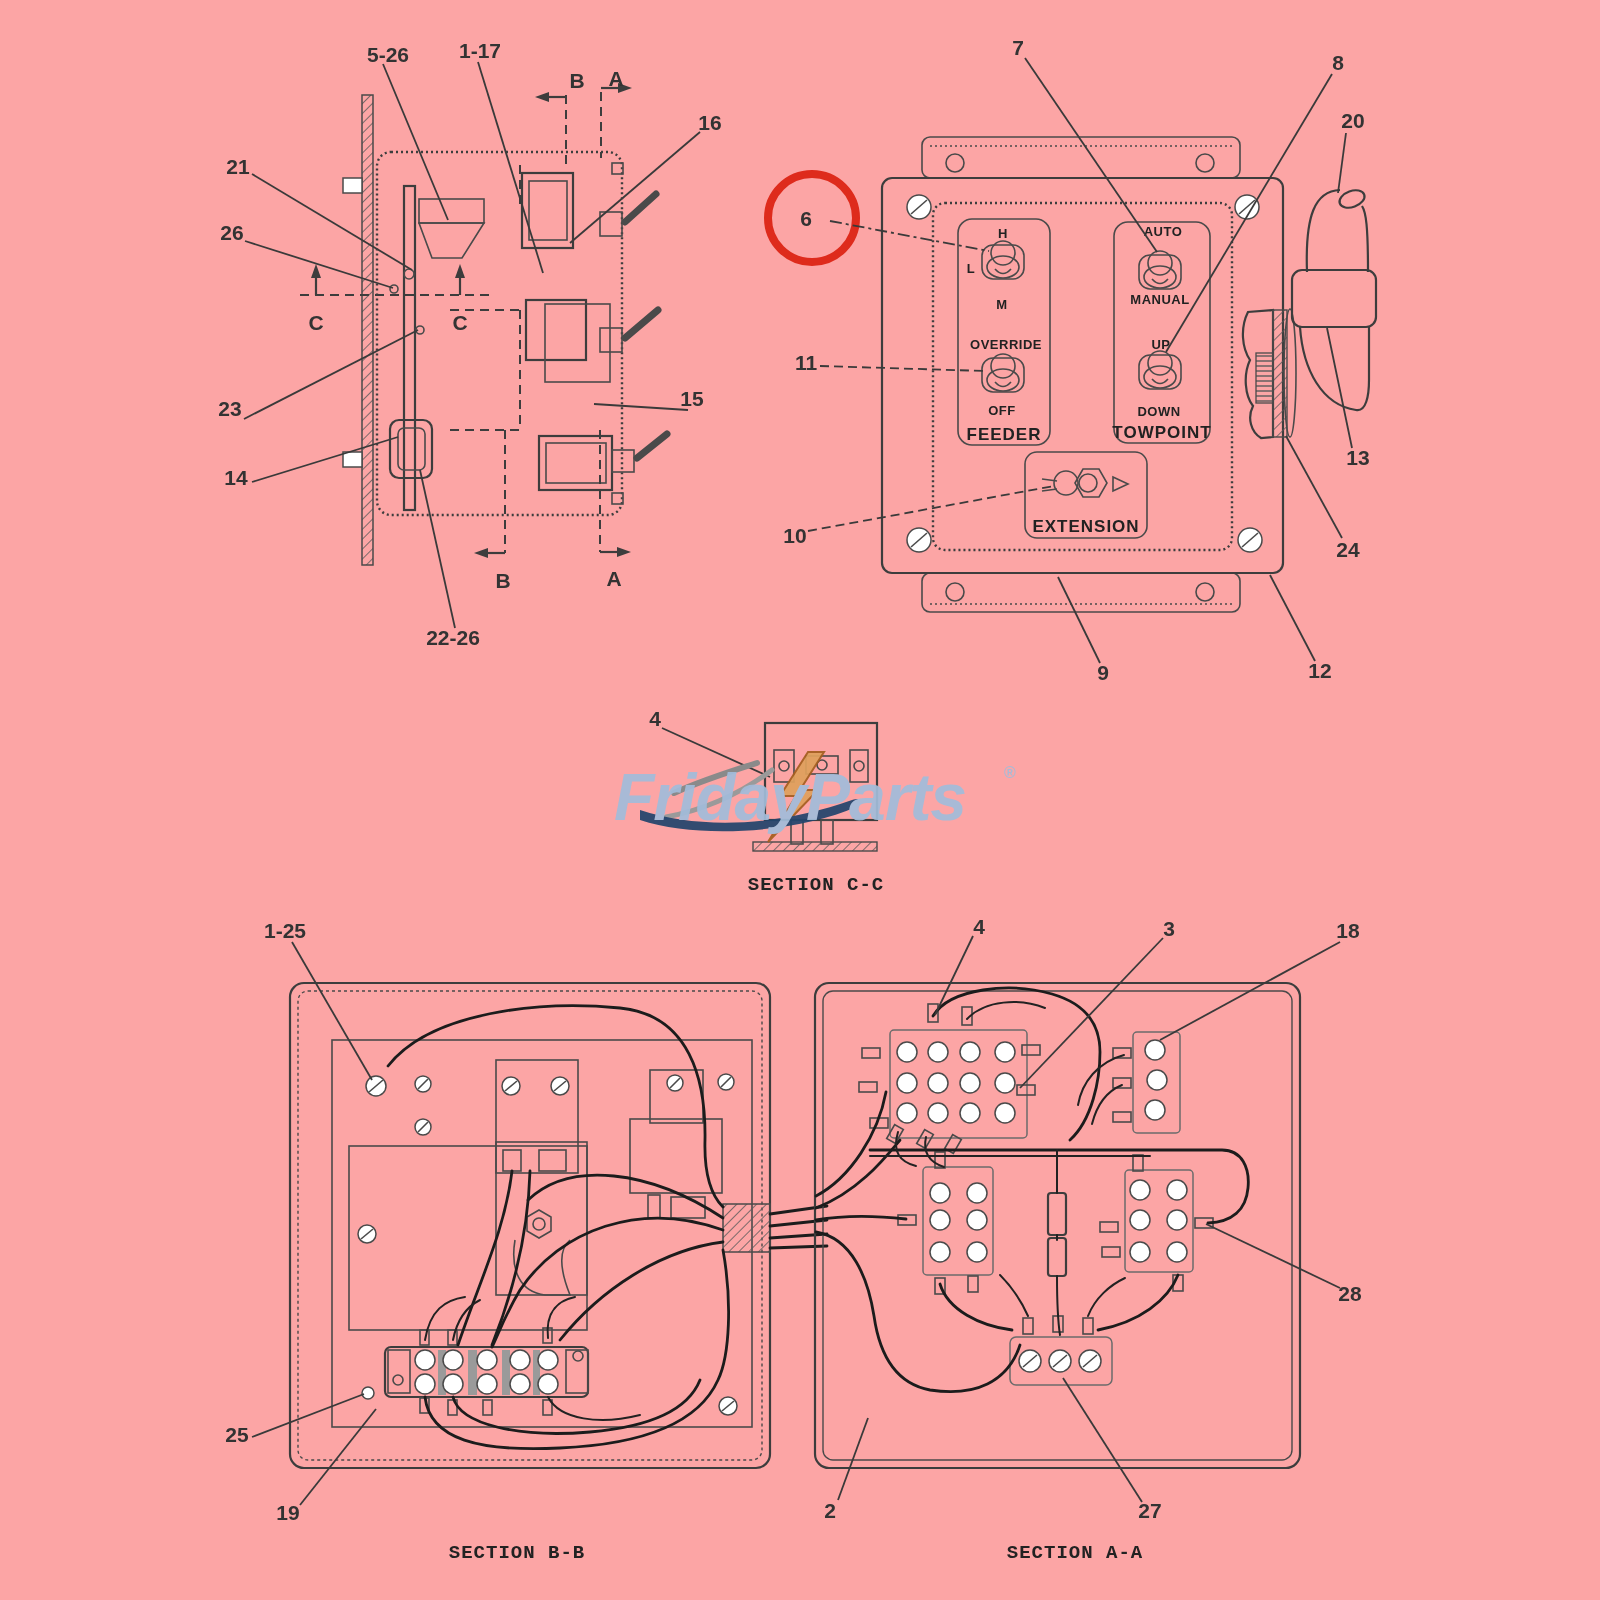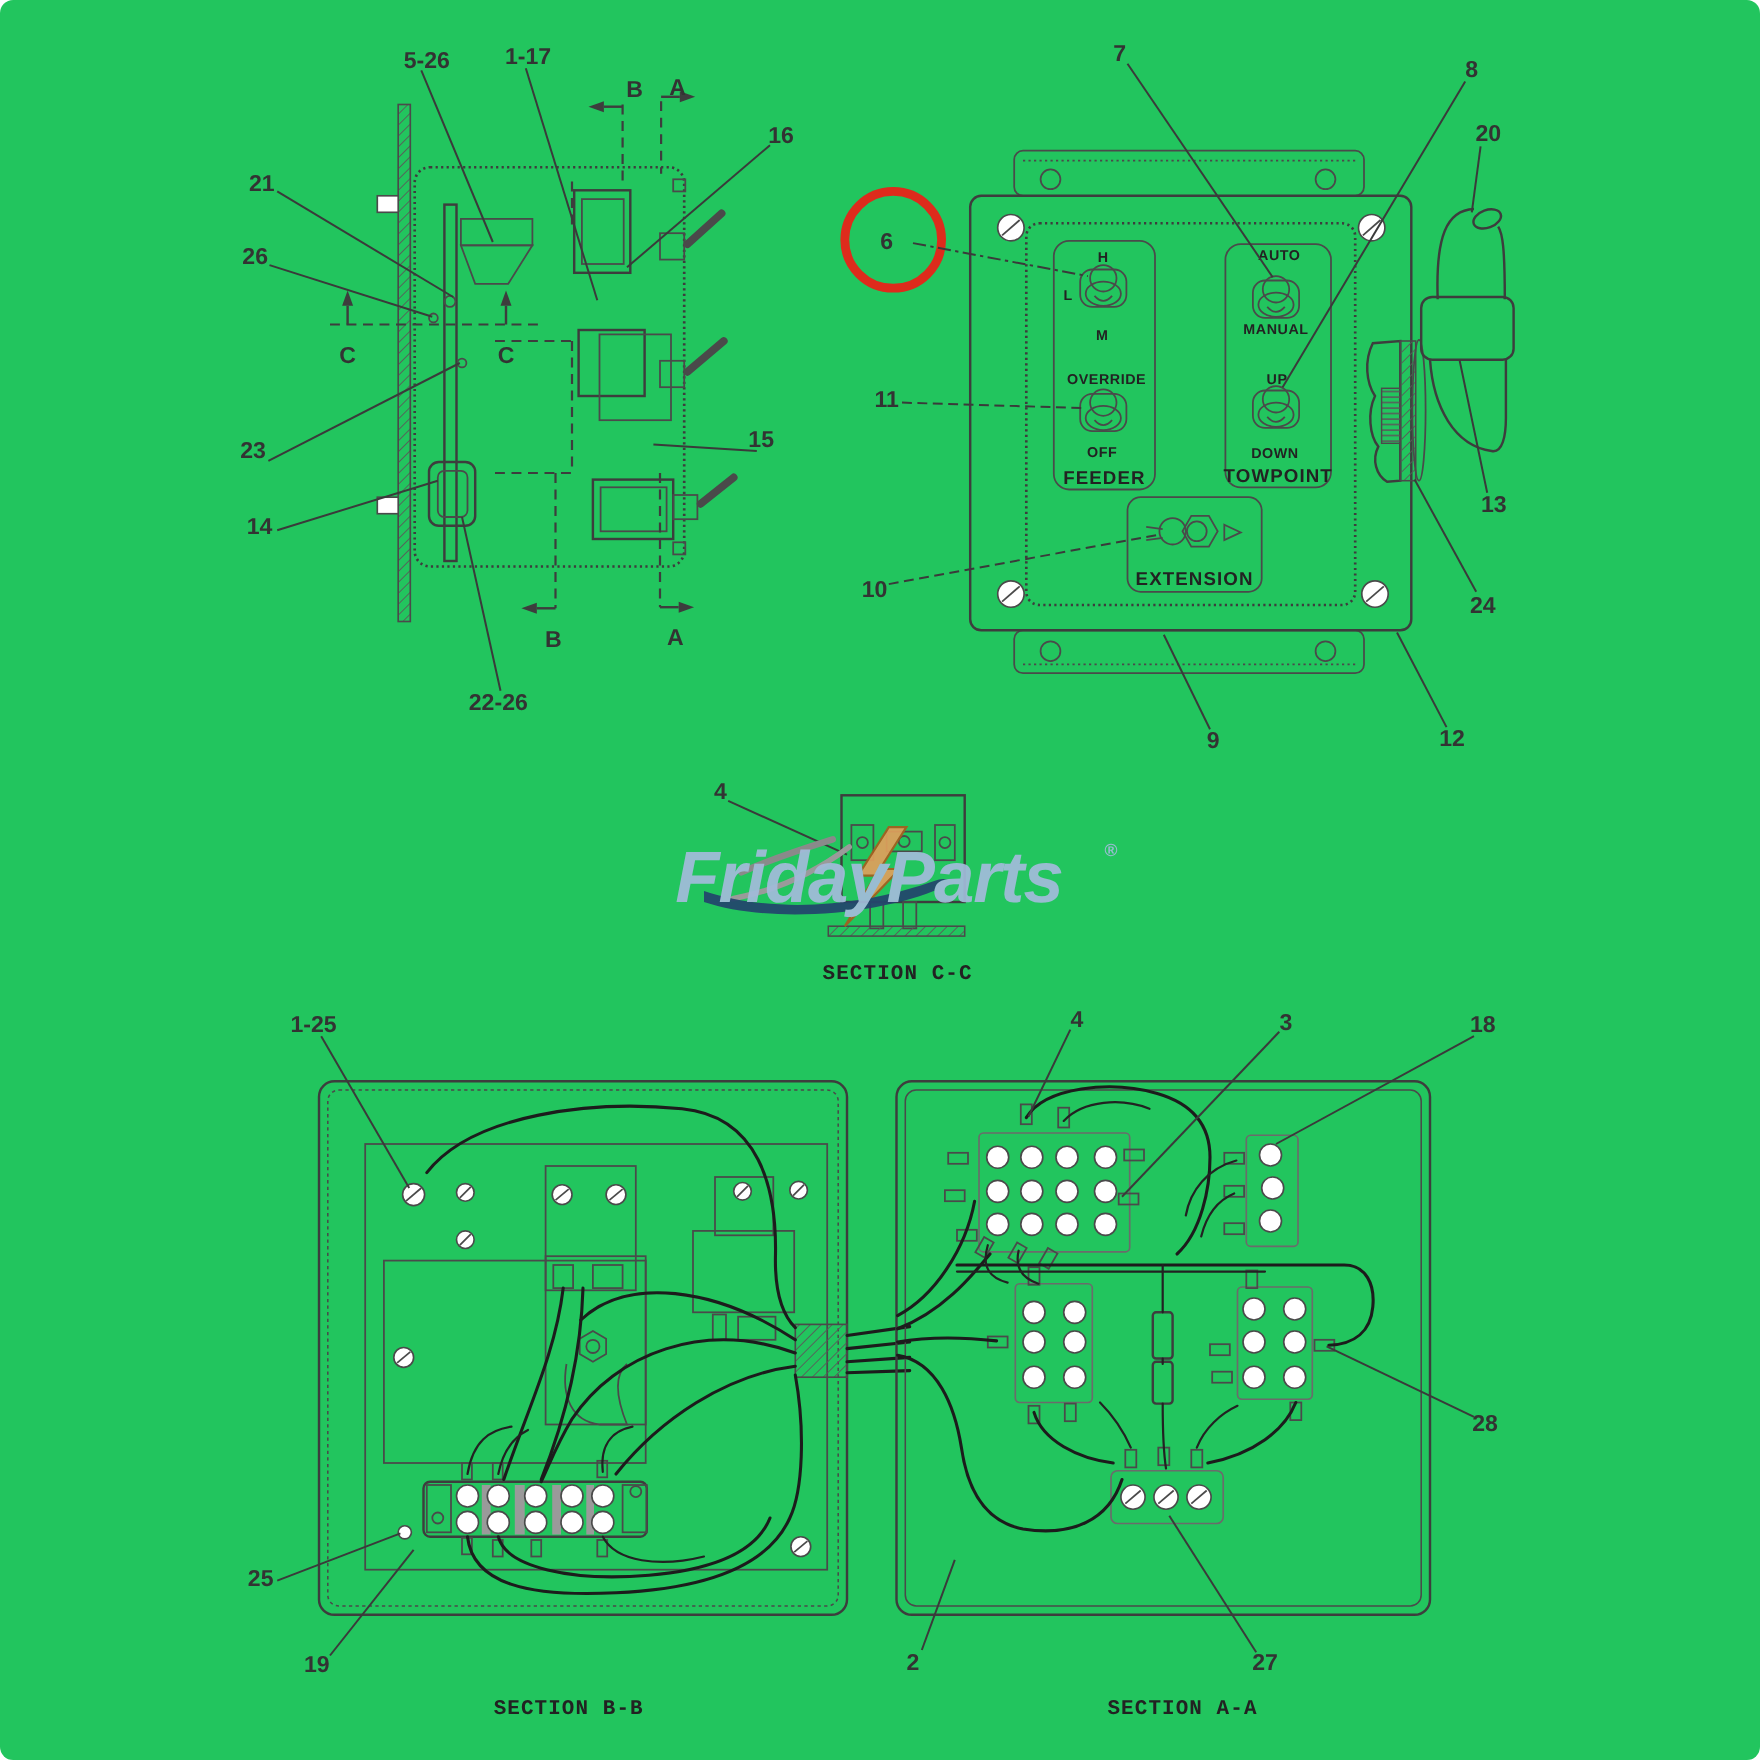--- a/index.html
+++ b/index.html
@@ -1,17 +1,17 @@
 <!DOCTYPE html>
 <html><head>
 <meta charset="utf-8">
 <style>
   html,body{margin:0;padding:0;background:#fff;}
-  .canvas{position:relative;width:1600px;height:1600px;background:#22c55e;overflow:hidden;
-          font-family:"Liberation Sans",sans-serif;border-radius:12px;}
+  .canvas{position:relative;width:1600px;height:1600px;background:#fca5a5;overflow:hidden;
+          font-family:"Liberation Sans",sans-serif;}
   svg{position:absolute;left:0;top:0;}
   .ln{stroke:#4a4a4a;stroke-width:1.6;fill:none;}
   .ln2{stroke:#3d3d3d;stroke-width:2.2;fill:none;}
   .dot{stroke:#3d3d3d;stroke-width:2.4;fill:none;stroke-dasharray:2 3;}
   .dash{stroke:#3d3d3d;stroke-width:2;fill:none;stroke-dasharray:9 6;}
   .wire{stroke:#1c1c1c;stroke-width:2.8;fill:none;stroke-linecap:round;}
   .wirethin{stroke:#222;stroke-width:2;fill:none;stroke-linecap:round;}
   .leader{stroke:#3a3a3a;stroke-width:1.8;fill:none;}
   .leaderdash{stroke:#3a3a3a;stroke-width:1.8;fill:none;stroke-dasharray:9 5;}
   .leaderdd{stroke:#3a3a3a;stroke-width:1.8;fill:none;stroke-dasharray:12 4 3 4;}

